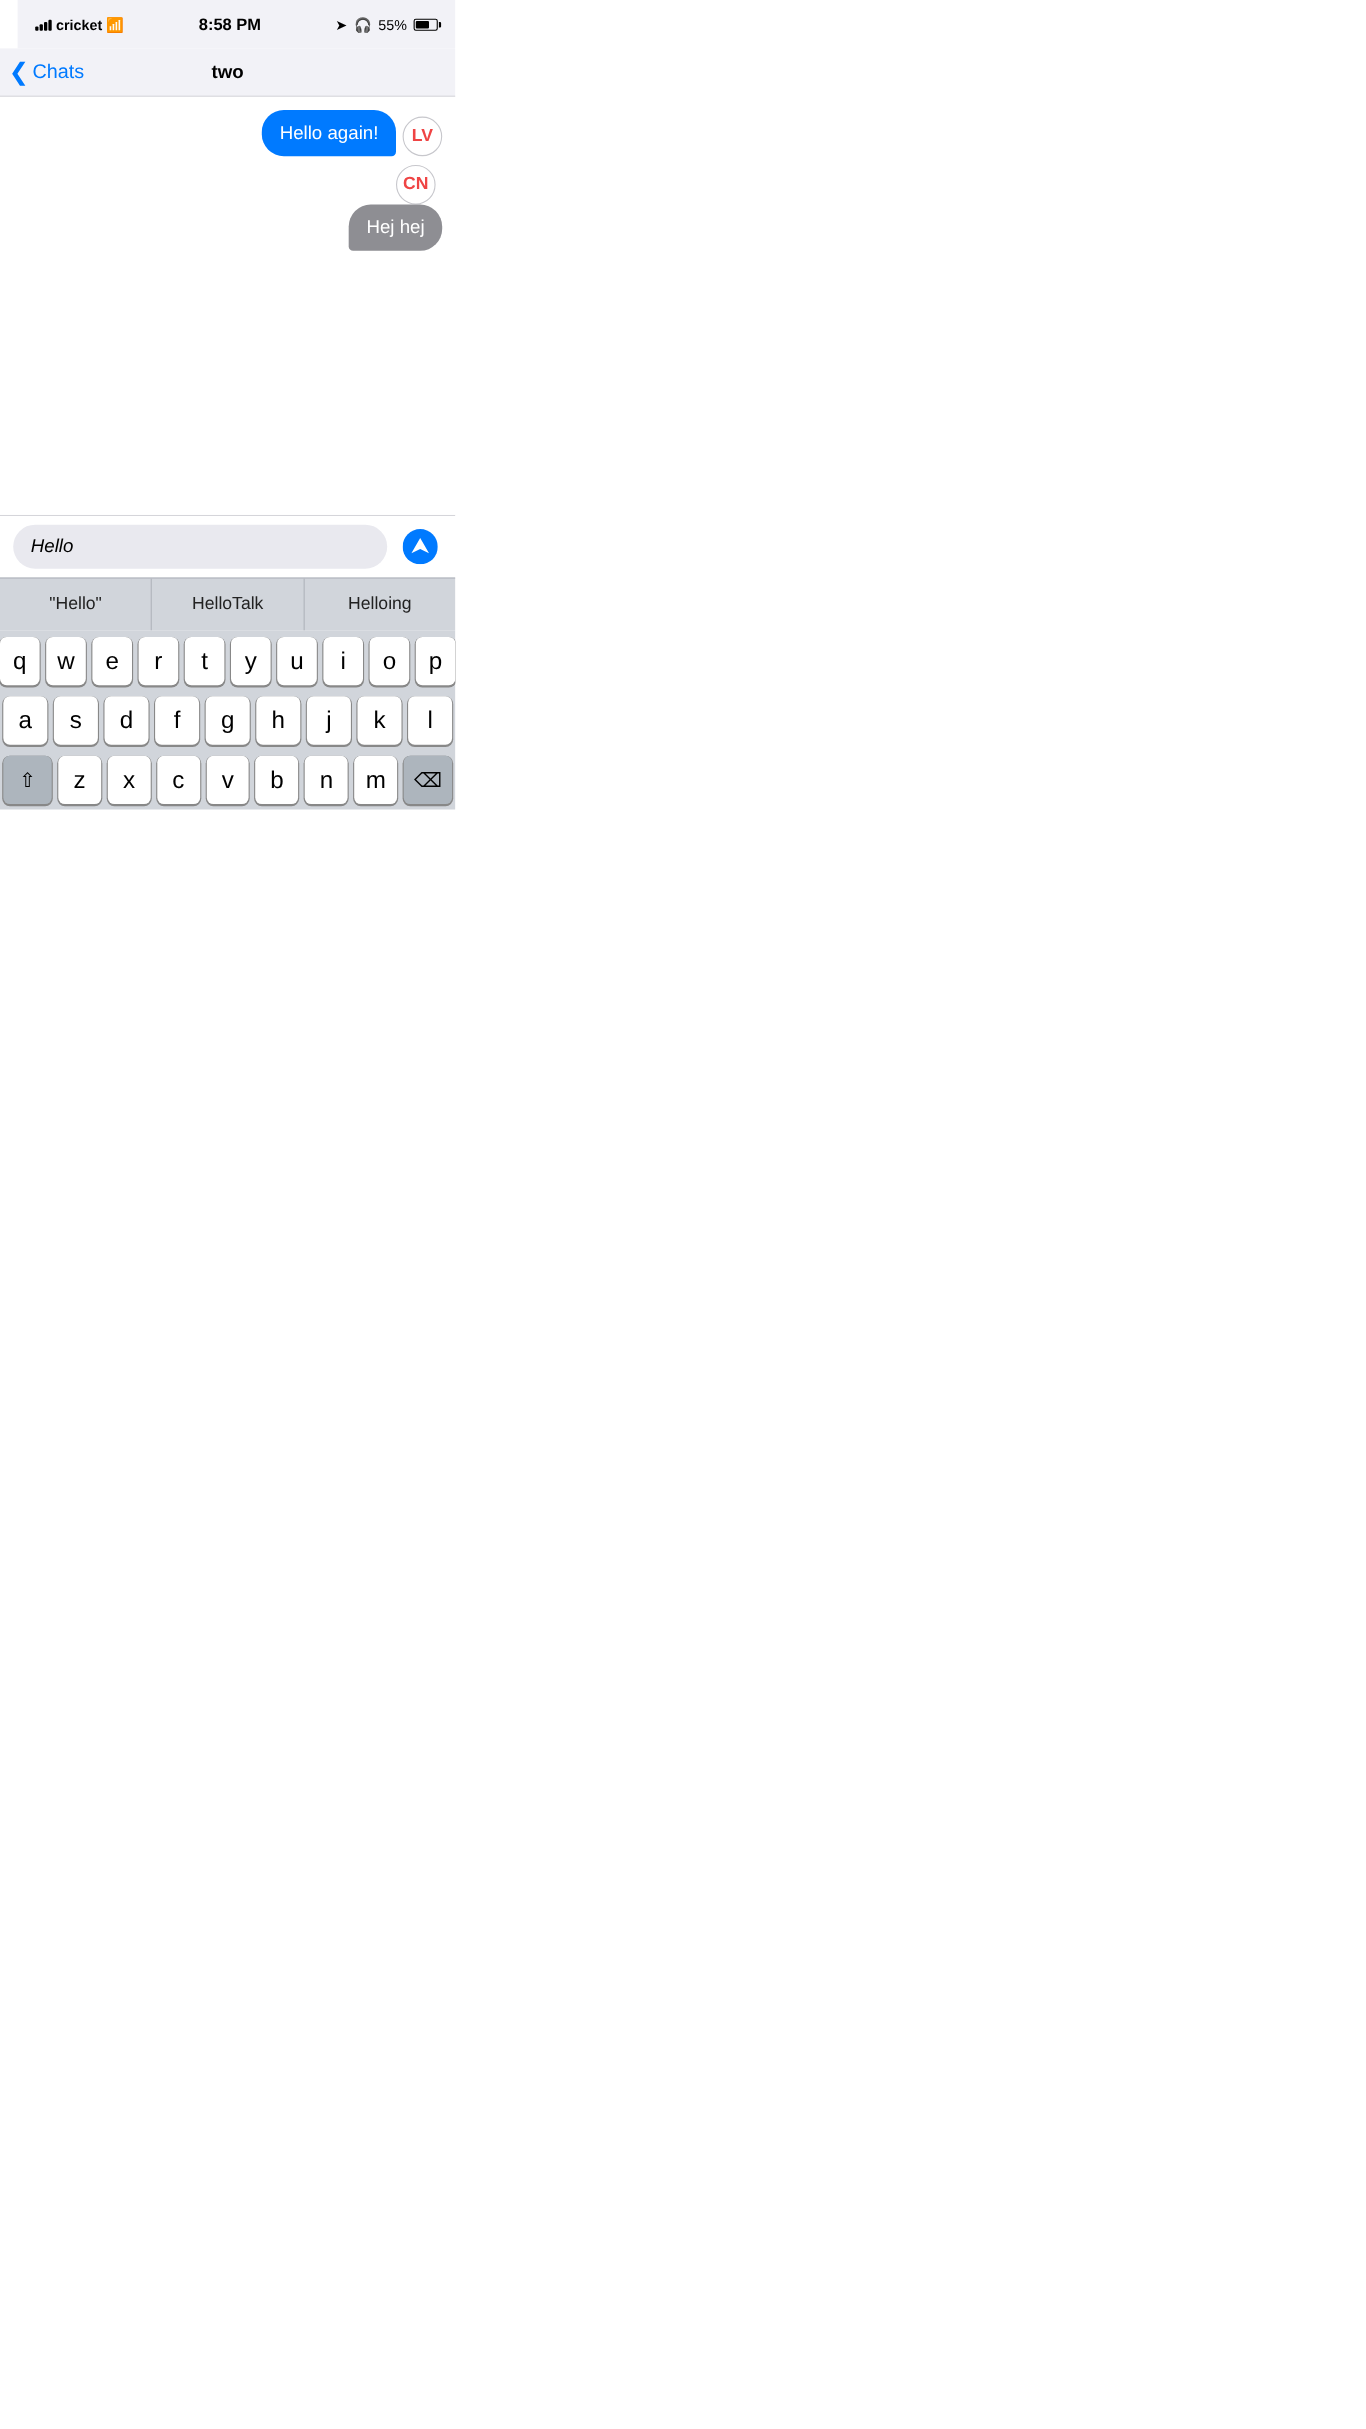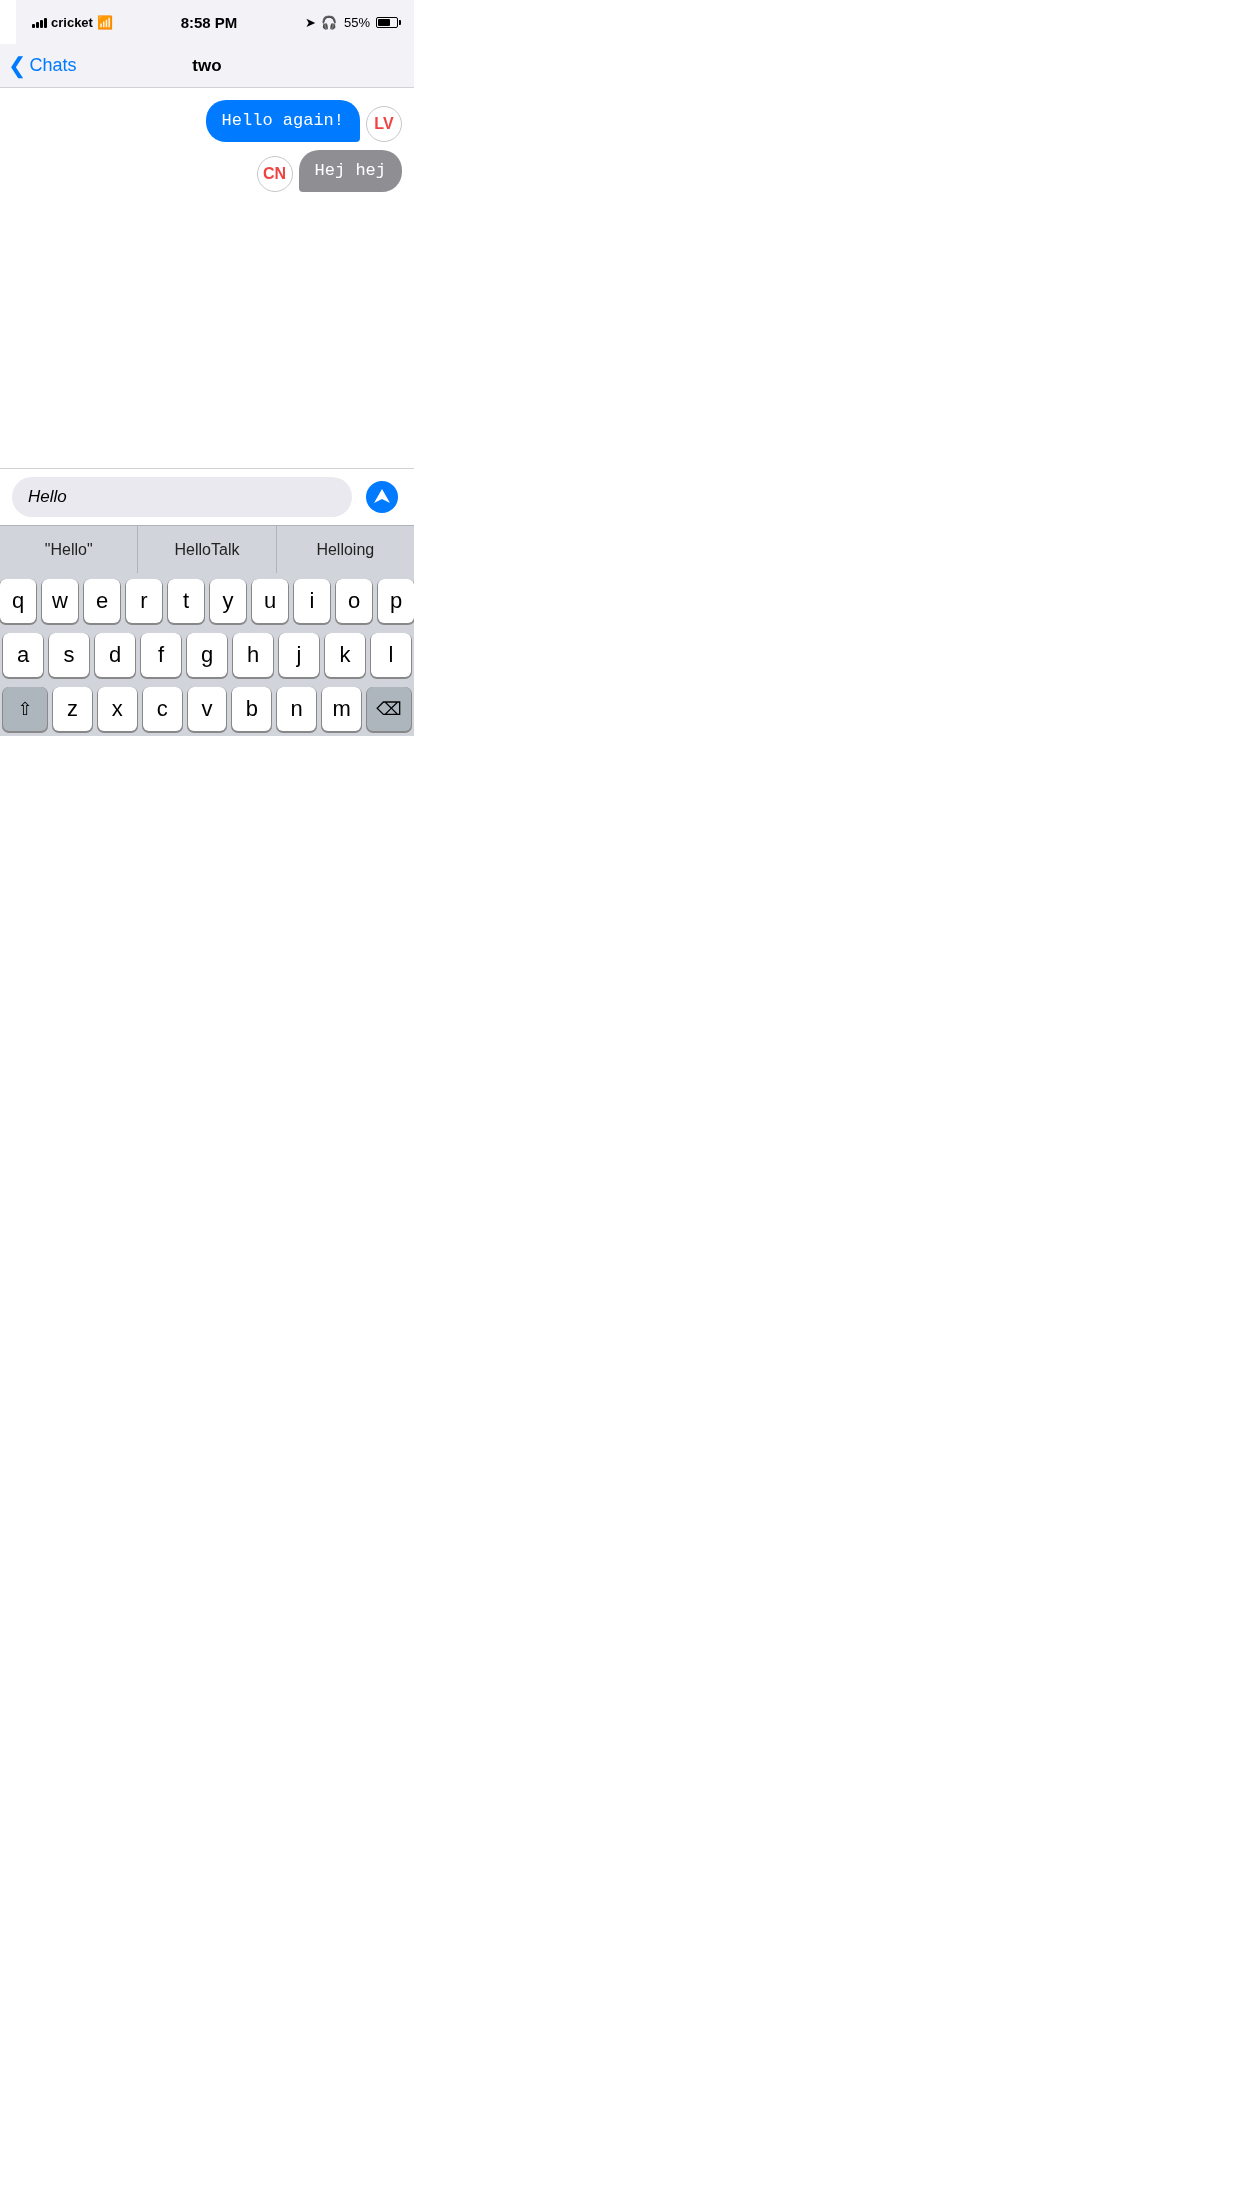--- a/index.html
+++ b/index.html
@@ -127,21 +127,22 @@
     
     .message-row {
       display: flex;
       align-items: flex-end;
       margin-bottom: 8px;
     }
     .message-row.outgoing {
       justify-content: flex-end;
     }
     .message-row.incoming {
-      justify-content: flex-end;
+      justify-content: space-between;
+      flex-direction: column;
     }
     .avatar {
       width: 36px;
       height: 36px;
       border-radius: 50%;
       border: 1.5px solid #c7c7cc;
       display: flex;
       align-items: center;
       justify-content: center;
       font-size: 16px;
@@ -155,21 +156,20 @@
     }
     .message-row.incoming .avatar {
       margin-right: 6px;
     }
     .bubble {
       max-width: 220px;
       padding: 10px 16px;
       border-radius: 20px;
       font-size: 17px;
       line-height: 1.3;
-      font-family: Liberation Mono, monospace;
     }
     .bubble.outgoing-bubble {
       background: #007aff;
       color: #fff;
       border-bottom-right-radius: 4px;
     }
     .bubble.incoming-bubble {
       background: #8e8e93;
       color: #fff;
       border-bottom-left-radius: 4px;

